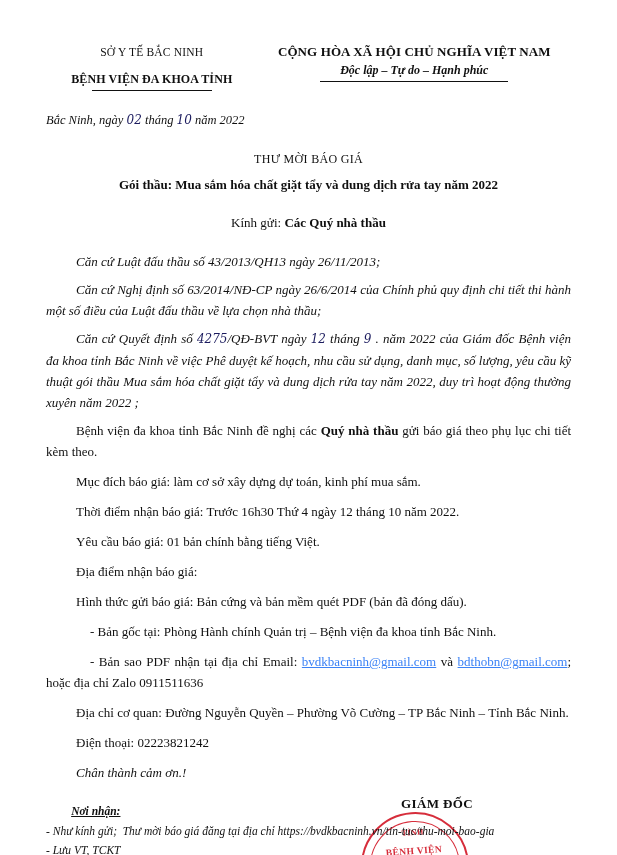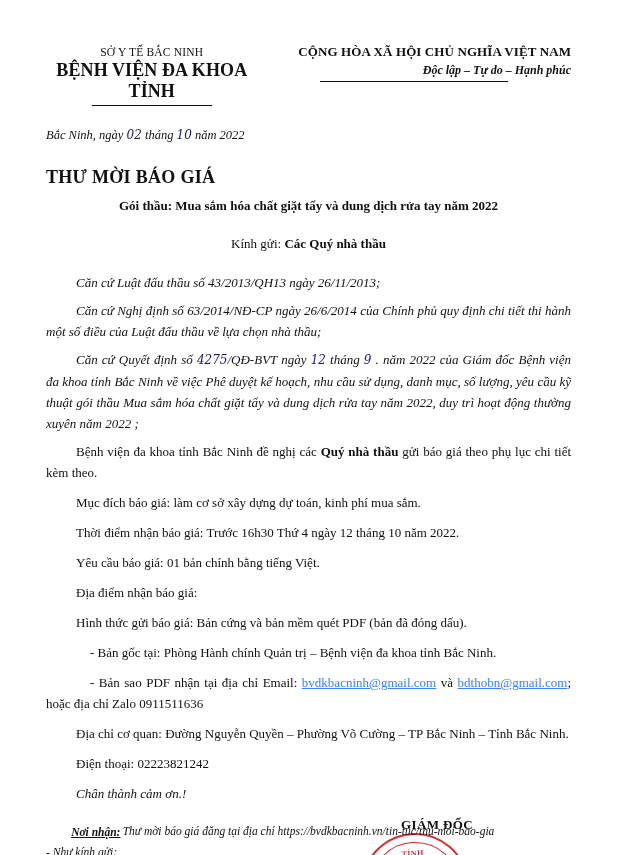--- a/index.html
+++ b/index.html
@@ -28,30 +28,30 @@
     align-items: flex-start;
     justify-content: space-between;
   }
   .header-left {
     width: 216px;
     text-align: center;
     padding-top: 2px;
   }
   .header-right {
     width: 320px;
-    text-align: right;
+    text-align: center;
   }
   .dept-name {
     font-size: 11.5px;
     letter-spacing: .2px;
   }
   .hospital-name {
-    font-size: 18px;
-    font-weight: bold;
-    margin-top: 2px;
+    font-size: 12px;
+    font-weight: bold;
+    margin-top: 14px;
     letter-spacing: .1px;
   }
   .hospital-underline {
     width: 120px;
     height: 1px;
     background: #111;
     margin: 3px auto 0 auto;
   }
   .nation {
     font-size: 13px;
@@ -79,22 +79,23 @@
   }
   .hand {
     font-family: "DejaVu Serif", serif;
     font-style: italic;
     color: #1b1b5e;
     font-size: 12px;
   }
 
   
   .doc-title {
-    font-size: 18px;
-    font-weight: bold;
+    text-align: center;
+    font-size: 12px;
+    font-weight: normal;
     margin-top: 24px;
     letter-spacing: .3px;
   }
   .doc-subtitle {
     text-align: center;
     font-size: 13px;
     font-weight: bold;
     margin-top: 10px;
   }
   .recipient {

